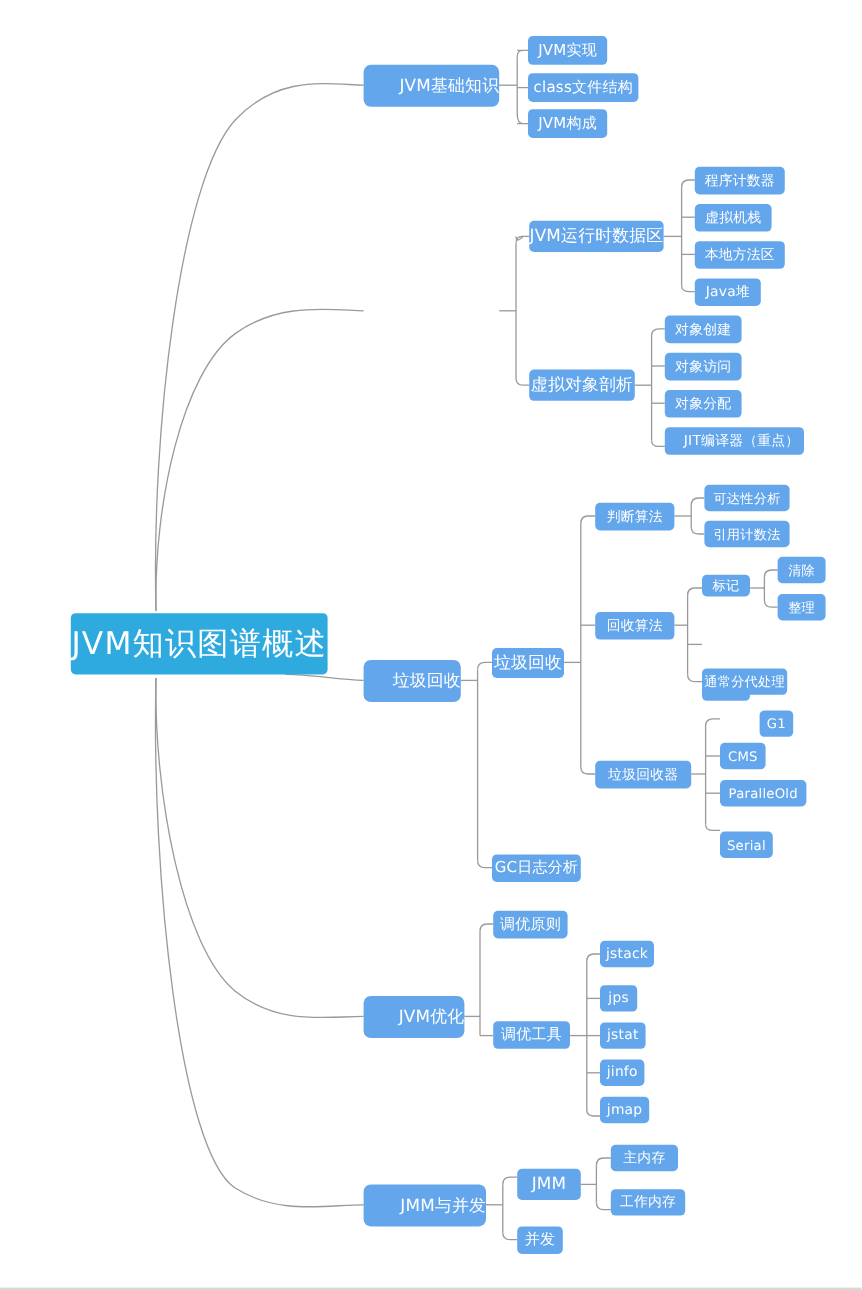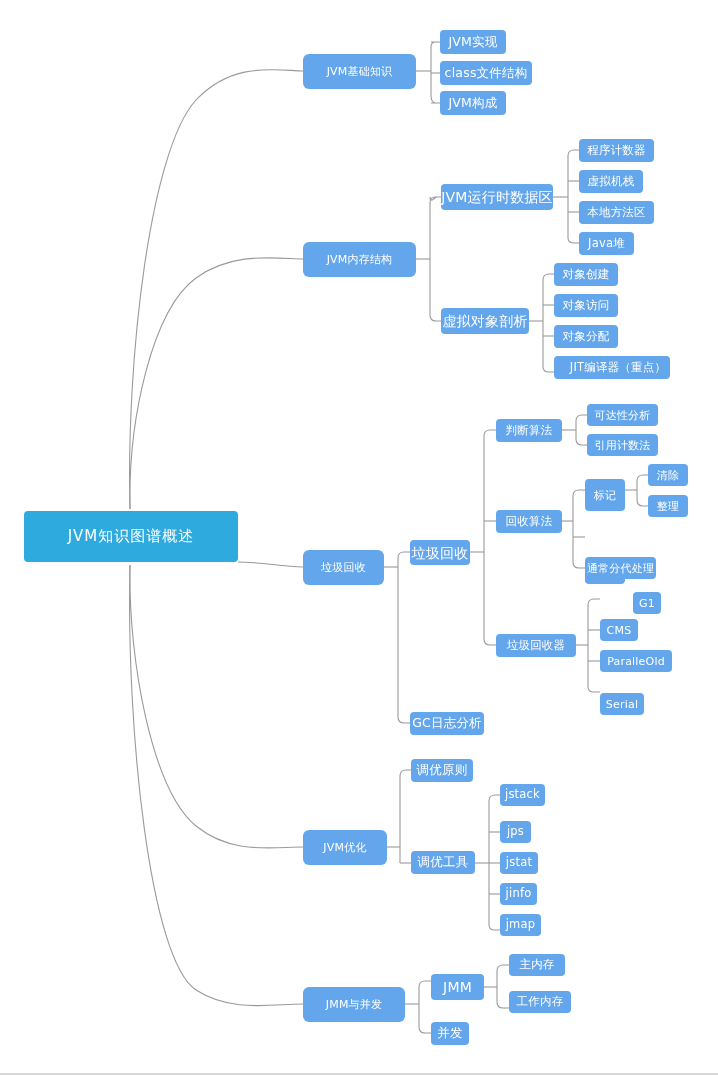--- a/index.html
+++ b/index.html
@@ -39,27 +39,29 @@
     white-space: nowrap;
     letter-spacing: 0.2px;
     line-height: 1;
     text-align: center;
     cursor: default;
     user-select: none;
   }
   .node.root {
     background: #2FAADF;
     border-radius: 4px;
-    font-size: 15px;
+    font-size: 26px;
     letter-spacing: 1px;
+    margin-left: 35px;
   }
   .node.lvl1 {
     background: #64A6EC;
-    font-size: 11px;
+    font-size: 14px;
     border-radius: 6px;
+    justify-content: flex-end;
   }
   .node.lvl2 {
     background: #64A6EC;
     font-size: 12.5px;
     border-radius: 4px;
   }
   .node.lvl3 {
     background: #64A6EC;
     font-size: 11.5px;
     border-radius: 4px;
@@ -185,23 +187,20 @@
   <div class="node lvl2" style="left:440px; top:30px; width:66px; height:24px;">
     <span>JVM实现</span>
   </div>
   <div class="node lvl2" style="left:440px; top:61px; width:92px; height:24px;">
     <span>class文件结构</span>
   </div>
   <div class="node lvl2" style="left:440px; top:91px; width:66px; height:24px;">
     <span>JVM构成</span>
   </div>
 
-  <div class="node lvl1" style="left:303px; top:242px; width:113px; height:35px;">
-    <span>JVM内存结构</span>
-  </div>
 
   <div class="node lvl2 big" style="left:441px; top:184px; width:112px; height:26px;">
     <span>JVM运行时数据区</span>
   </div>
   <div class="node lvl3" style="left:579px; top:139px; width:75px; height:23px;">
     <span>程序计数器</span>
   </div>
   <div class="node lvl3" style="left:579px; top:170px; width:64px; height:23px;">
     <span>虚拟机栈</span>
   </div>
@@ -245,21 +244,21 @@
   <div class="node lvl4" style="left:587px; top:404px; width:71px; height:22px;">
     <span>可达性分析</span>
   </div>
   <div class="node lvl4" style="left:587px; top:434px; width:71px; height:22px;">
     <span>引用计数法</span>
   </div>
 
   <div class="node lvl3" style="left:496px; top:510px; width:66px; height:23px;">
     <span>回收算法</span>
   </div>
-  <div class="node lvl4" style="left:585px; top:479px; width:40px; height:32px;">
+  <div class="node lvl4" style="left:585px; top:479px; width:40px; height:18px;">
     <span>标记</span>
   </div>
   <div class="node lvl4" style="left:648px; top:464px; width:40px; height:22px;">
     <span>清除</span>
   </div>
   <div class="node lvl4" style="left:648px; top:495px; width:40px; height:22px;">
     <span>整理</span>
   </div>
   <div class="node lvl4" style="left:585px; top:526px; width:40px; height:22px;margin-top:36px;">
     <span>复制</span>

